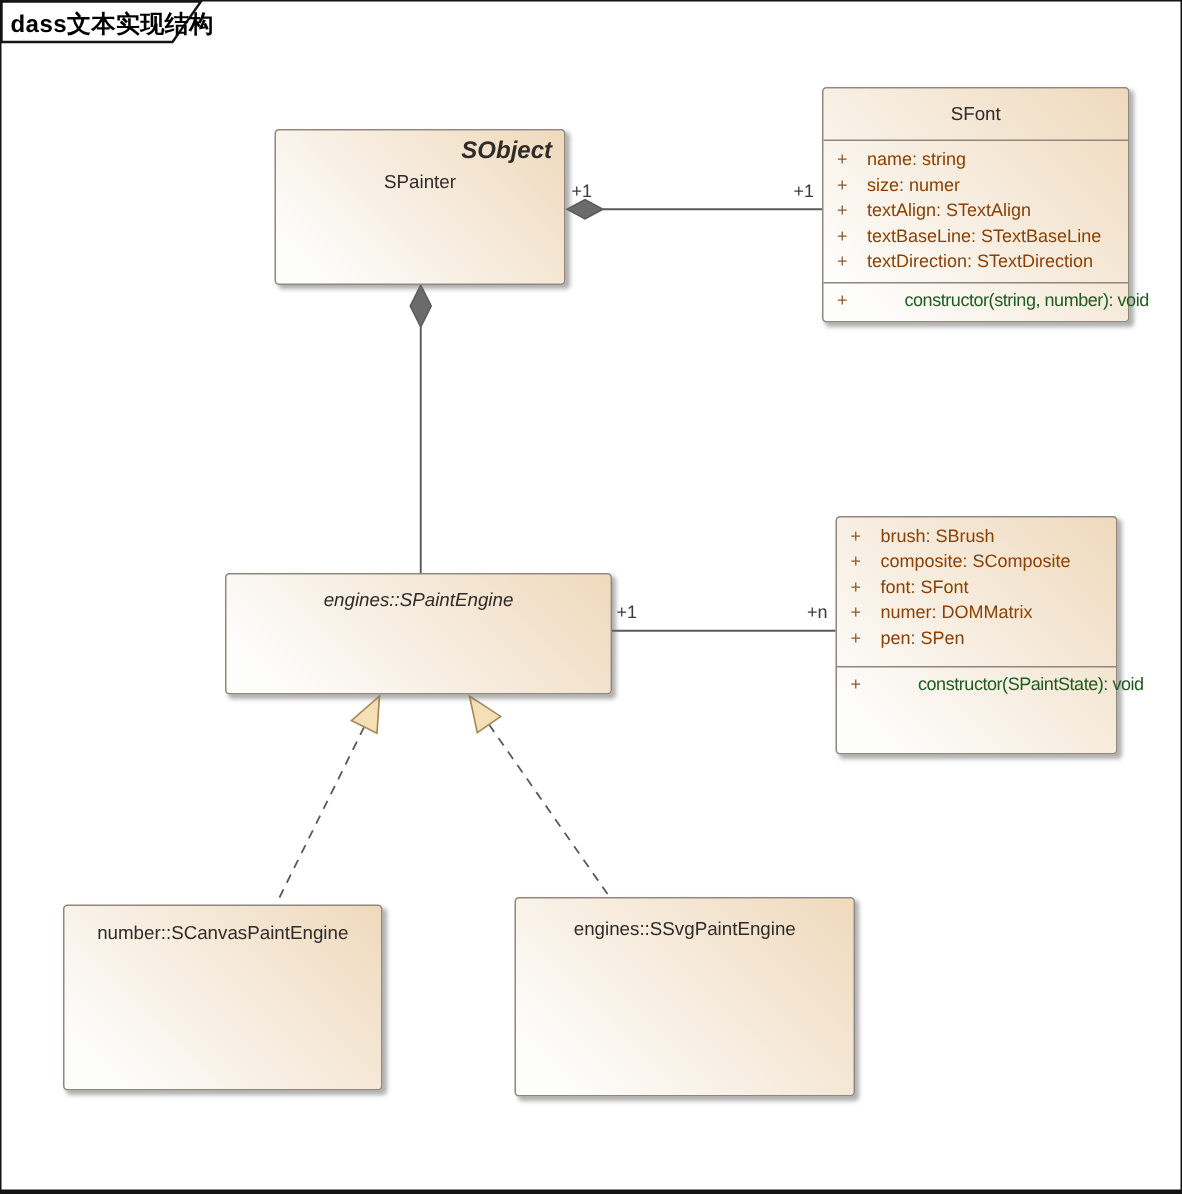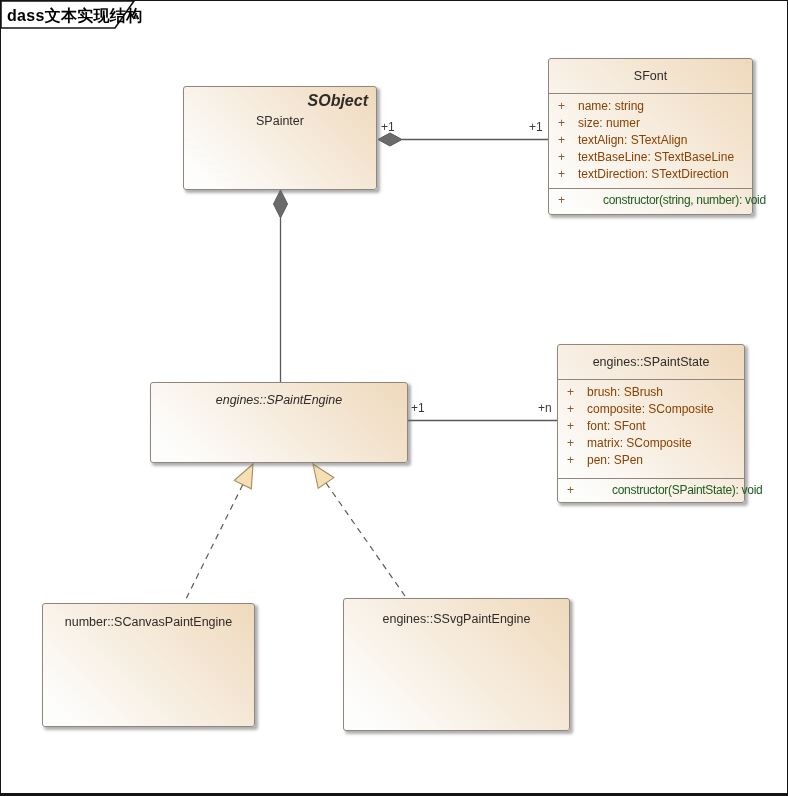--- a/index.html
+++ b/index.html
@@ -115,39 +115,36 @@
   </div>
 </div>
 
 <div class="class-box" style="left:150px;top:382px;width:258px;height:81px">
   <div class="compartment title-compartment title-top" style="flex:1;padding-top:10px">
     <span class="class-title abstract-title">engines::SPaintEngine</span>
   </div>
 </div>
 
 <div class="class-box" style="left:557px;top:344px;width:188px;height:159px">
-  <div class="compartment title-compartment" style="height:34px;flex:none">
-    <span class="class-title">engines::SPaintState</span>
-  </div>
   <div class="compartment members" style="height:99px;flex:none">
     <div class="member-row">
       <span class="vis">+</span>
       <span class="attr-text">brush: SBrush</span>
     </div>
     <div class="member-row">
       <span class="vis">+</span>
       <span class="attr-text">composite: SComposite</span>
     </div>
     <div class="member-row">
       <span class="vis">+</span>
       <span class="attr-text">font: SFont</span>
     </div>
     <div class="member-row">
       <span class="vis">+</span>
-      <span class="attr-text">matrix: SComposite</span>
+      <span class="attr-text">numer: DOMMatrix</span>
     </div>
     <div class="member-row">
       <span class="vis">+</span>
       <span class="attr-text">pen: SPen</span>
     </div>
   </div>
   <div class="compartment members" style="flex:1;padding-top:3px">
     <div class="member-row">
       <span class="vis">+</span>
       <span class="op-text">constructor(SPaintState): void</span>

